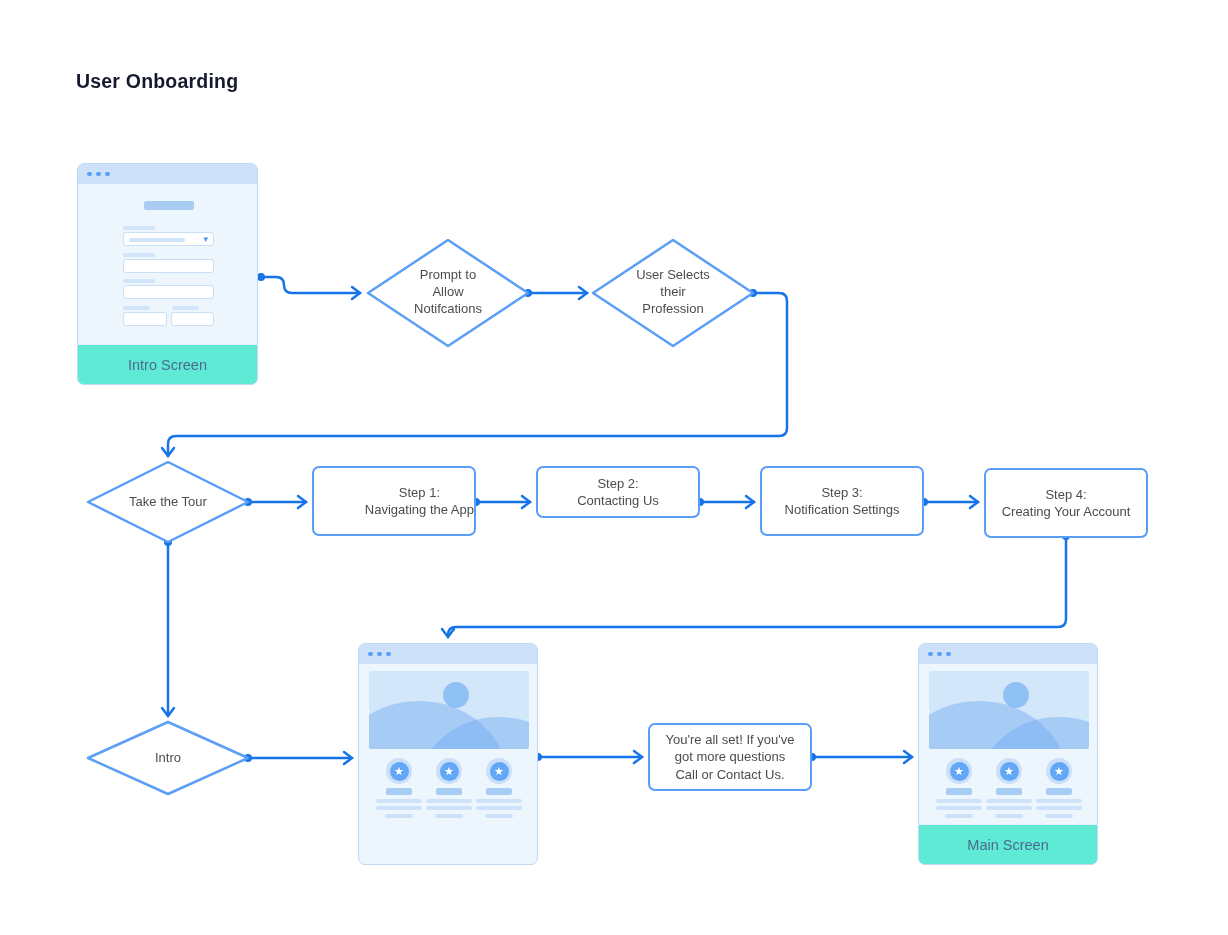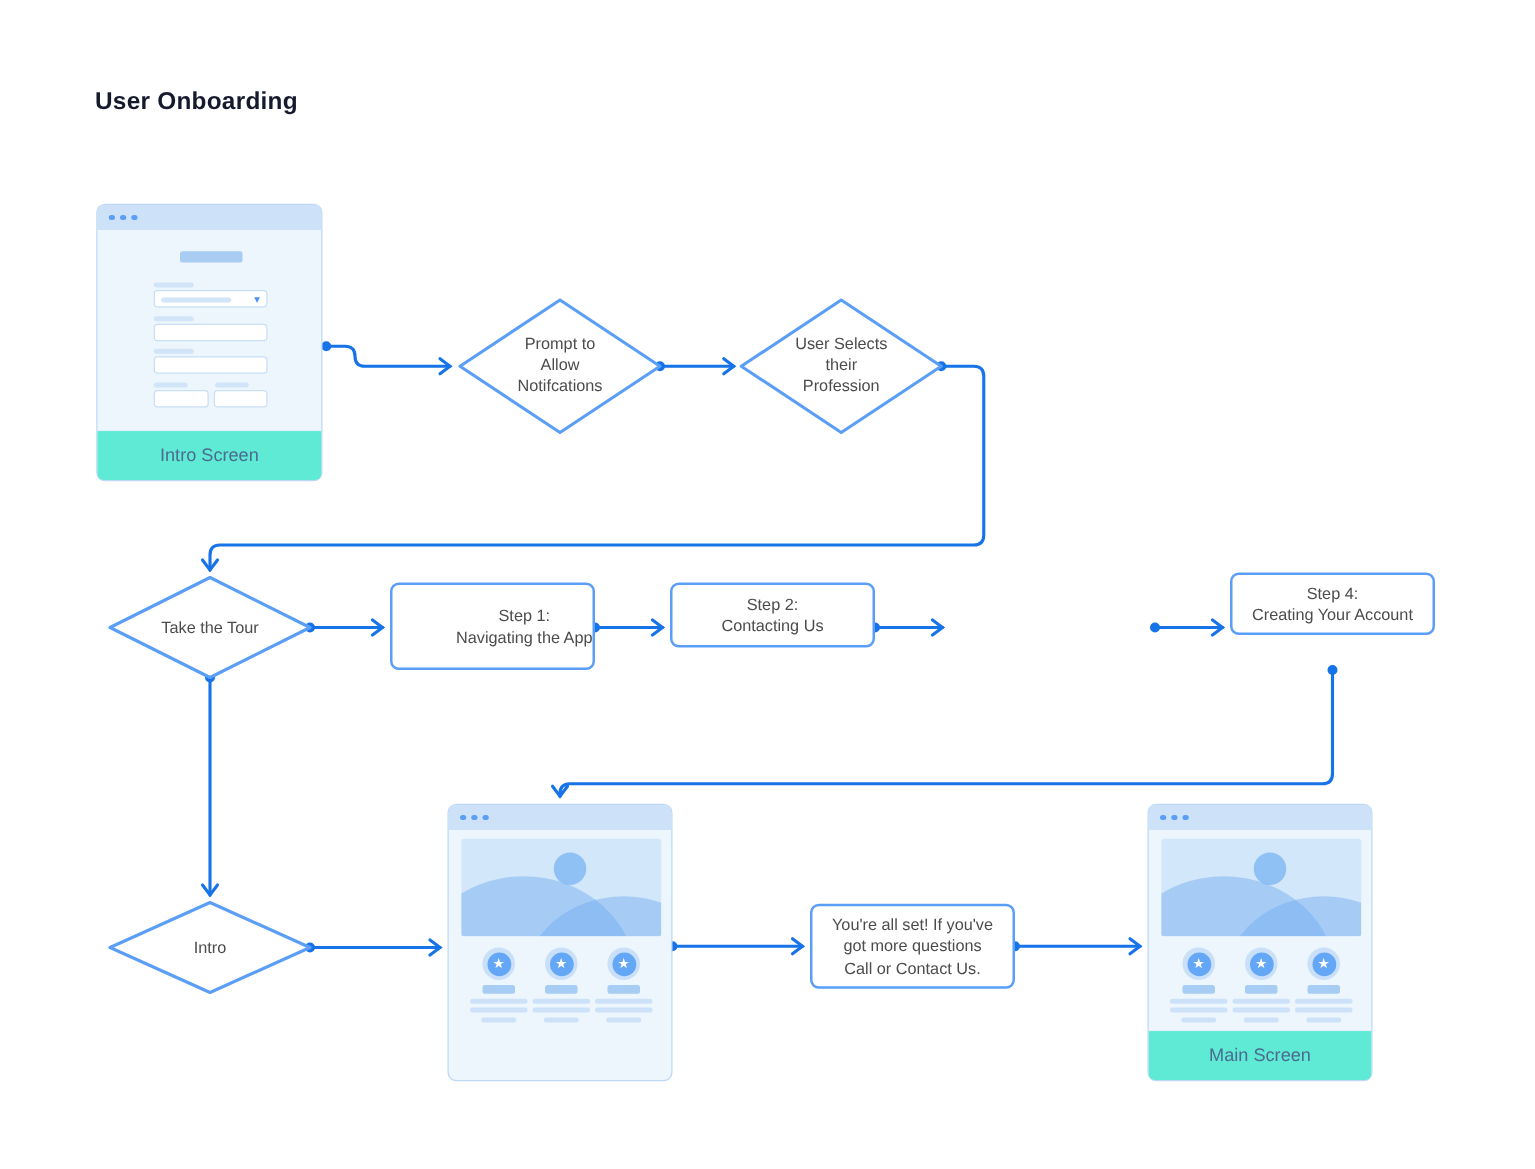--- a/index.html
+++ b/index.html
@@ -36,21 +36,21 @@
   .box{
     position:absolute;background:#fff;border:2.5px solid var(--shape-border);
     border-radius:7px;display:flex;align-items:center;justify-content:center;
     text-align:center;color:var(--node-text);font-size:13px;line-height:1.32;
     box-sizing:border-box;
   }
   .box span{white-space:pre-line;}
   #step1{left:312px;top:466px;width:164px;height:70px;justify-content:flex-end;}
   #step2{left:536px;top:466px;width:164px;height:52px;}
   #step3{left:760px;top:466px;width:164px;height:70px;}
-  #step4{left:984px;top:458px;width:164px;height:50px;}
+  #step4{left:984px;top:468px;width:164px;height:70px;}
   #note {left:648px;top:723px;width:164px;height:68px;}
   #d1-label{left:378px;top:267px;width:140px;}
   #d2-label{left:603px;top:267px;width:140px;}
   #d3-label{left:98px; top:494px;width:140px;}
   #d4-label{left:98px; top:750px;width:140px;}
 
   .window{
     position:absolute;background:var(--window-body);
     border:1.5px solid var(--window-border);border-radius:7px;box-sizing:border-box;
   }
@@ -139,20 +139,24 @@
   <div class="diamond-label" id="d4-label">Intro</div>
 
   <div class="box" id="step1">
     <span>Step 1:
 Navigating the App</span>
   </div>
   <div class="box" id="step2">
     <span>Step 2:
 Contacting Us</span>
   </div>
+  <div class="box" id="step3">
+    <span>Step 3:
+Notification Settings</span>
+  </div>
   <div class="box" id="step4">
     <span>Step 4:
 Creating Your Account</span>
   </div>
 
   <div class="box" id="note">
     <span>You're all set! If you've
 got more questions
 Call or Contact Us.</span>
   </div>

